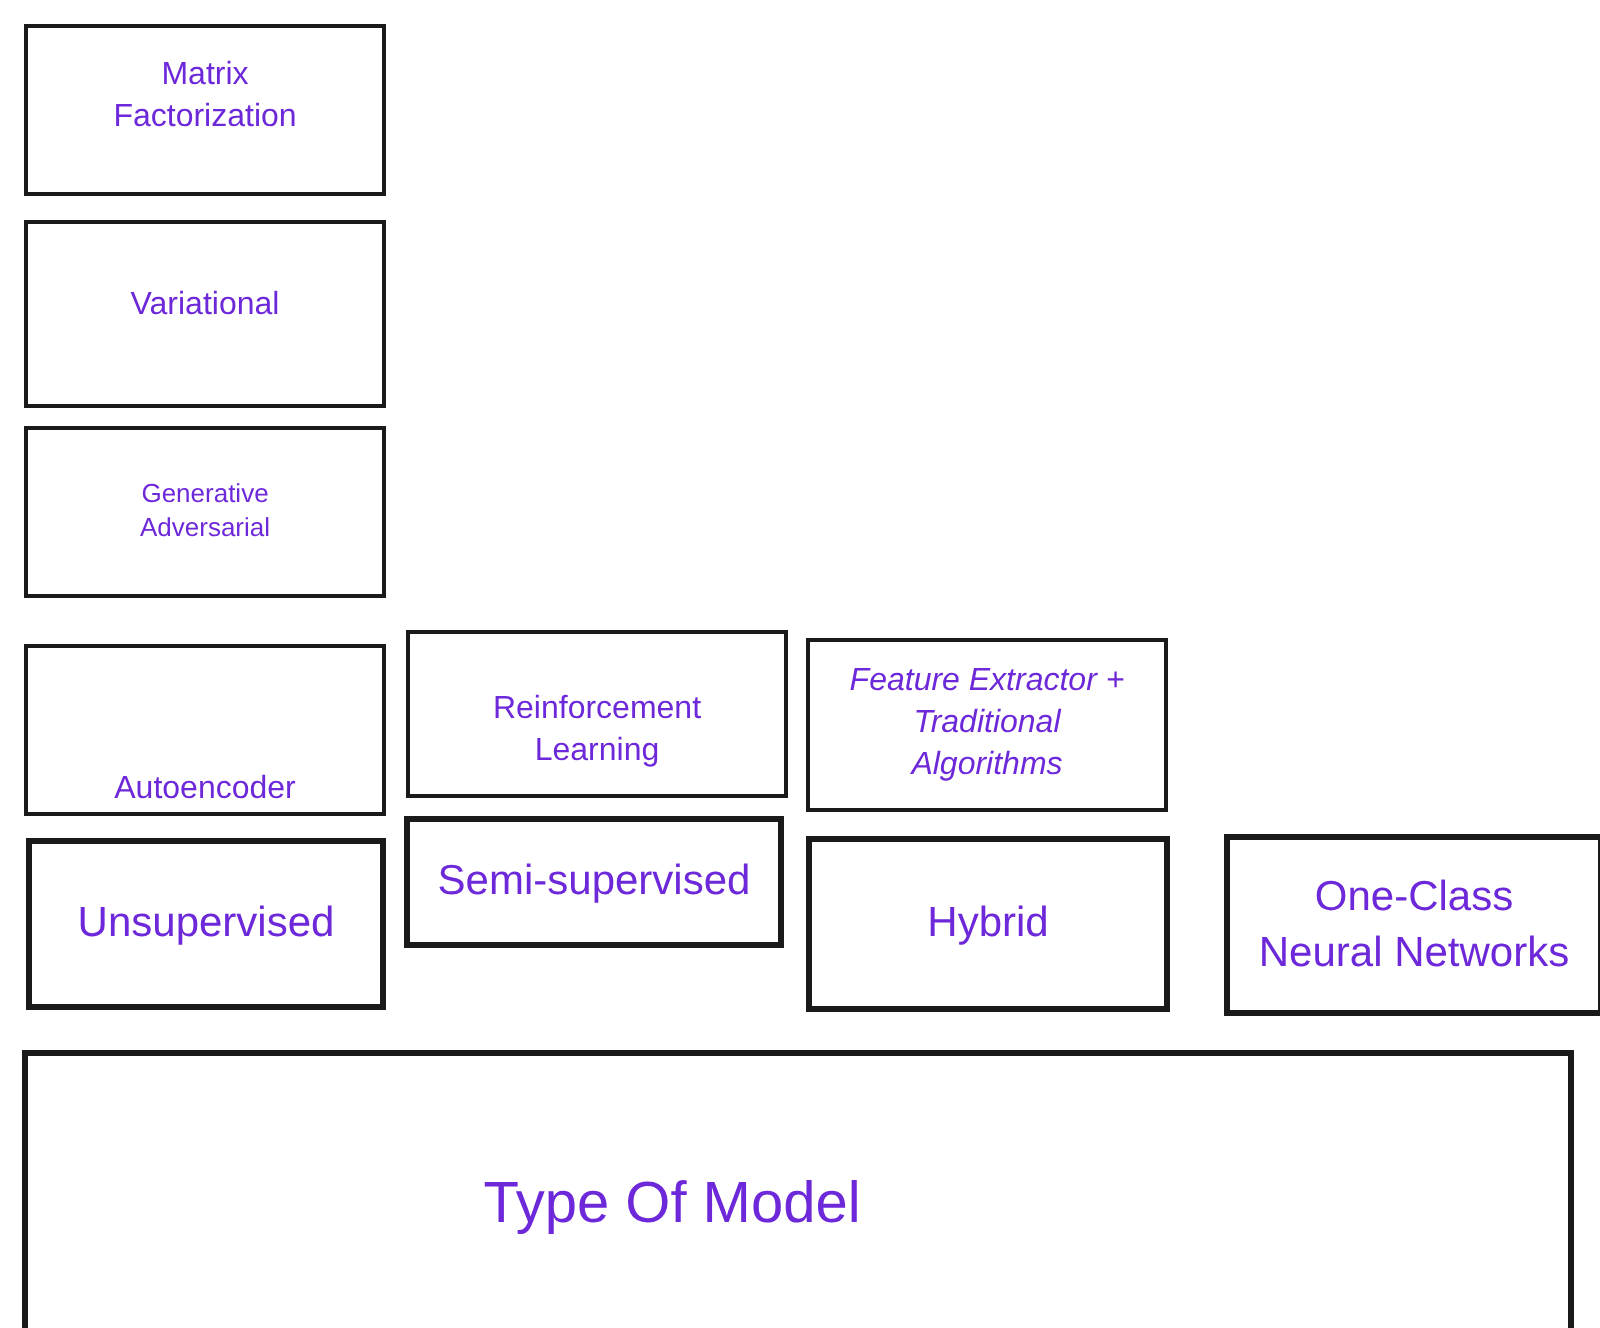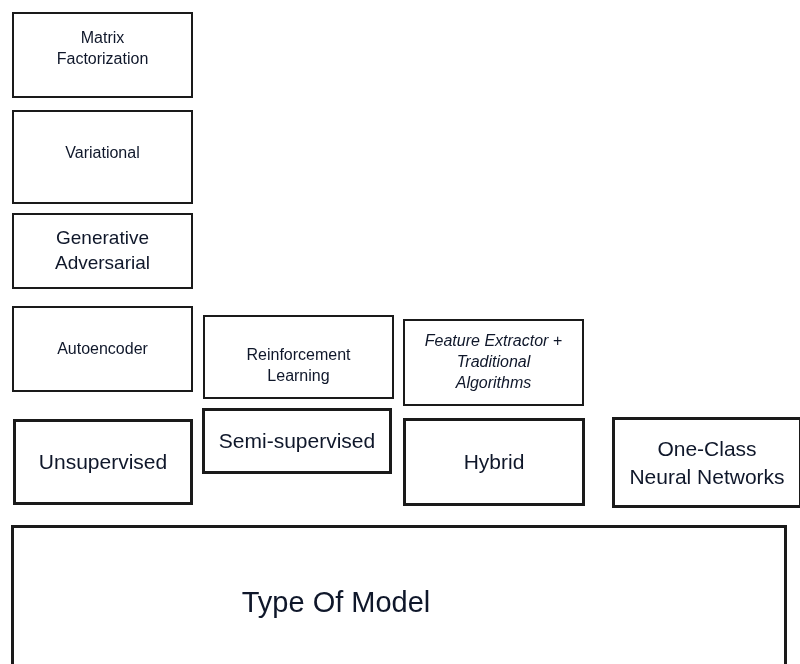--- a/index.html
+++ b/index.html
@@ -6,21 +6,21 @@
     margin: 0;
     padding: 0;
     background: #ffffff;
   }
   .canvas {
     position: relative;
     width: 800px;
     height: 664px;
     background: #ffffff;
     font-family: "Liberation Sans", sans-serif;
-    color: #0f172a;
+    color: #6d28d9;
     overflow: hidden;
   }
   .box {
     position: absolute;
     box-sizing: border-box;
     border: 2px solid #1a1a1a;
     background: #ffffff;
     display: flex;
     align-items: center;
     justify-content: center;
@@ -28,22 +28,22 @@
   }
   .lbl {
     white-space: pre-line;
     line-height: 1.3;
   }
   
   .b-mf  { left: 12px;  top: 12px;  width: 181px; height: 86px; font-size: 16px; }
   .b-mf .lbl { transform: translateY(-6px); }
   .b-var { left: 12px;  top: 110px; width: 181px; height: 94px; font-size: 16px; }
   .b-var .lbl { transform: translateY(-4px); }
-  .b-ga  { left: 12px;  top: 213px; width: 181px; height: 76px; font-size: 19px; }
-  .b-ae  { left: 12px;  top: 306px; width: 181px; height: 86px; font-size: 16px; }
+  .b-ga  { left: 12px;  top: 213px; width: 181px; height: 86px; font-size: 13px; }
+  .b-ae  { left: 12px;  top: 322px; width: 181px; height: 86px; font-size: 16px; align-items: flex-end; }
   
   .b-rl  { left: 203px; top: 315px; width: 191px; height: 84px; font-size: 16px; }
   .b-rl .lbl { transform: translateY(-3px); margin-top: 24px; }
   .b-fe  { left: 403px; top: 319px; width: 181px; height: 87px; font-size: 16px; font-style: italic; }
   
   .row5  { border-width: 3px; font-size: 21px; }
   .b-un  { left: 13px;  top: 419px; width: 180px; height: 86px; }
   .b-ss  { left: 202px; top: 408px; width: 190px; height: 66px; }
   .b-hy  { left: 403px; top: 418px; width: 182px; height: 88px; }
   .b-oc  { left: 597px; top: 417px; width: 190px; height: 91px; margin-left: 15px; }

